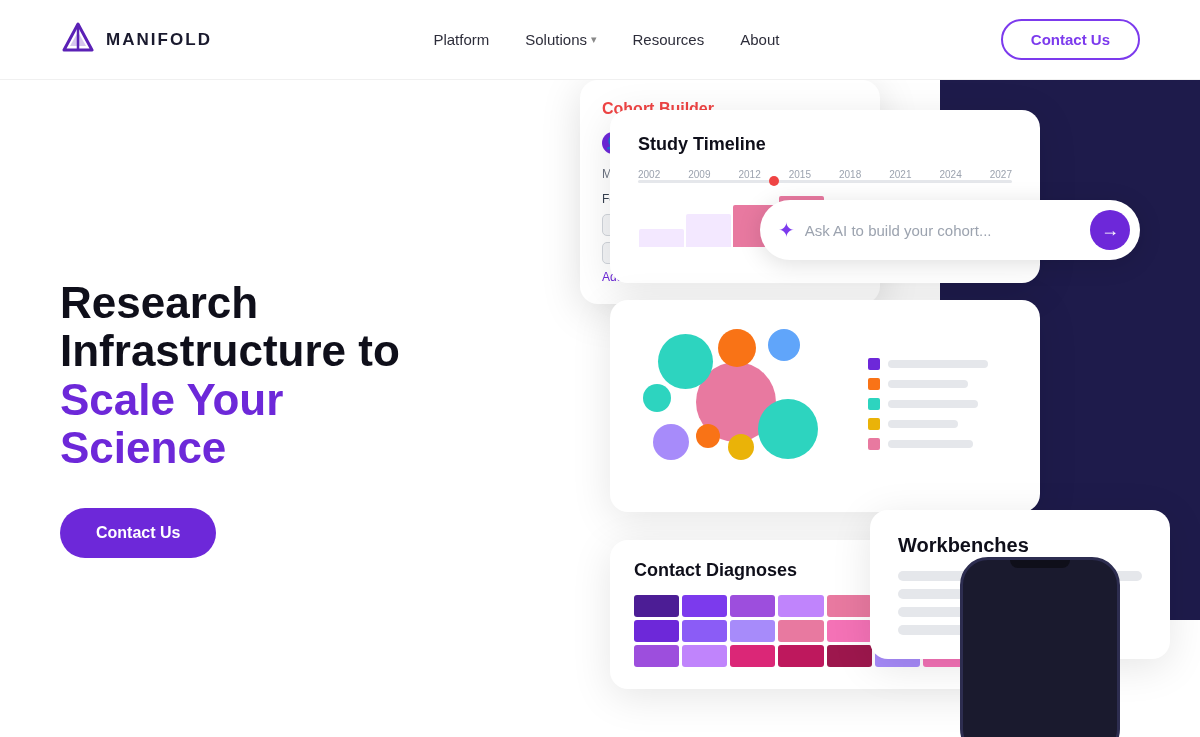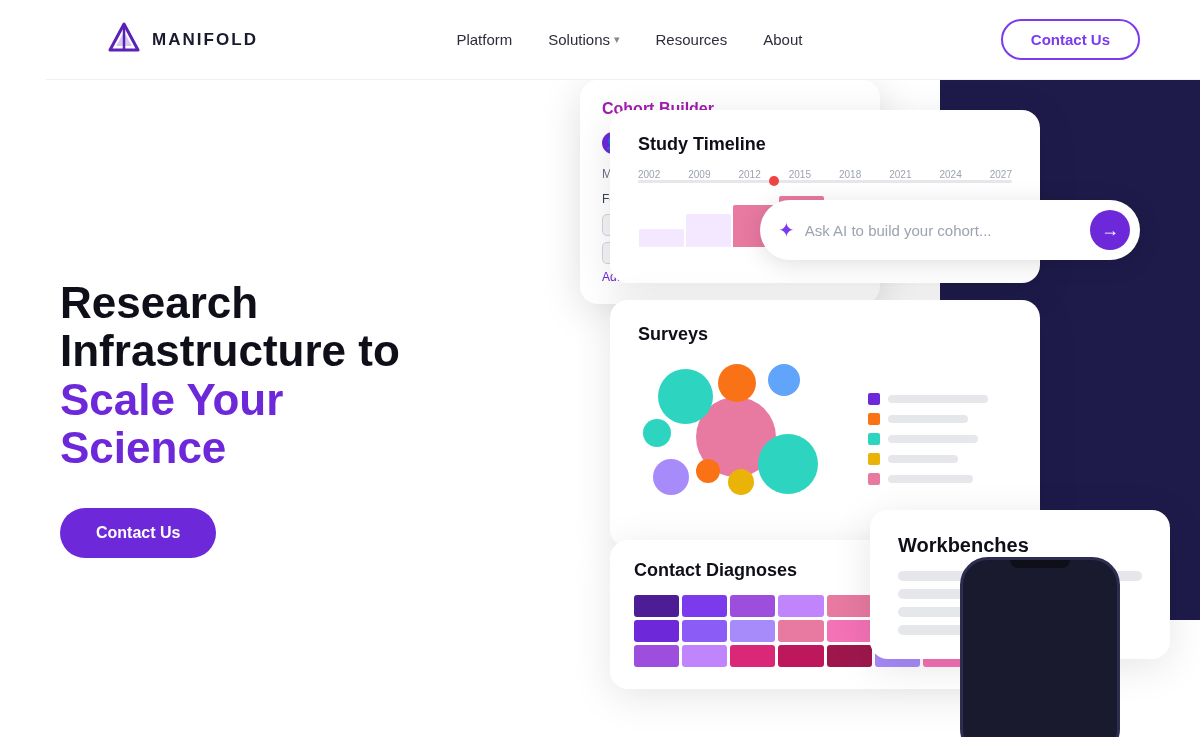--- a/index.html
+++ b/index.html
@@ -2,21 +2,21 @@
 <html><head>
   <meta charset="utf-8">
   <style>
     * { margin: 0; padding: 0; box-sizing: border-box; }
     body { font-family: -apple-system, BlinkMacSystemFont, 'Segoe UI', sans-serif; background: #fff; overflow: hidden; width: 1200px; height: 737px; }
 
     
     nav {
       display: flex; align-items: center; justify-content: space-between;
       padding: 0 60px; height: 80px; background: #fff;
-      border-bottom: 1px solid #f0f0f0; position: relative; z-index: 10; margin-left: 46px;
+      border-bottom: 1px solid #f0f0f0; position: relative; z-index: 10;
     }
     .nav-logo { display: flex; align-items: center; gap: 10px; cursor: pointer; }
     .nav-logo-icon { width: 36px; height: 36px; }
     .nav-logo-text { font-size: 17px; font-weight: 700; letter-spacing: 0.12em; color: #1a1a2e; }
     .nav-links { display: flex; align-items: center; gap: 36px; }
     .nav-link { font-size: 15px; color: #2d2d3a; font-weight: 500; cursor: pointer; text-decoration: none; display: flex; align-items: center; gap: 4px; }
     .chevron-down { font-size: 11px; color: #888; }
     .contact-btn {
       border: 2px solid #7c3aed; color: #7c3aed; background: transparent;
       padding: 10px 28px; border-radius: 50px; font-size: 15px; font-weight: 600;
@@ -96,21 +96,21 @@
     .card-workbenches { top: 430px; left: 290px; width: 300px; padding: 24px 28px; background: #fff; border-radius: 18px; box-shadow: 0 8px 40px rgba(0,0,0,0.10); }
     .wb-title { font-size: 20px; font-weight: 700; color: #0f0f1a; margin-bottom: 14px; }
     .wb-lines { display: flex; flex-direction: column; gap: 8px; }
     .wb-line { height: 10px; background: #e5e7eb; border-radius: 5px; }
 
     
     .card-cohort {
       top: 340px; left: 430px; width: 300px; padding: 20px 22px;
       background: #fff; border-radius: 18px; box-shadow: 0 8px 40px rgba(0,0,0,0.13);
     }
-    .cohort-header { font-size: 16px; font-weight: 700; color: #a21caf; margin-bottom: 14px; }
+    .cohort-header { font-size: 16px; font-weight: 700; color: #ef4444; margin-bottom: 14px; }
     .cohort-demo-row { display: flex; align-items: center; gap: 8px; margin-bottom: 10px; }
     .demo-icon { width: 22px; height: 22px; background: #6d28d9; border-radius: 50%; display: flex; align-items: center; justify-content: center; color: #fff; font-size: 12px; }
     .demo-label { font-size: 13px; font-weight: 600; color: #374151; }
     .match-row { display: flex; align-items: center; gap: 6px; font-size: 12px; color: #6b7280; margin-bottom: 8px; }
     .match-pill { background: #f3f4f6; border: 1px solid #d1d5db; border-radius: 4px; padding: 2px 7px; font-size: 12px; color: #374151; }
     .cohort-text { font-size: 12px; color: #374151; margin-bottom: 8px; }
     .cohort-field-row { display: flex; align-items: center; gap: 6px; margin-bottom: 6px; }
     .cohort-select { background: #f3f4f6; border: 1px solid #d1d5db; border-radius: 5px; padding: 3px 8px; font-size: 12px; color: #374151; }
     .cohort-add { color: #6d28d9; font-size: 12px; cursor: pointer; }
 
@@ -195,21 +195,20 @@
 
     <div class="ai-input-row">
       <span class="ai-star">✦</span>
       <span class="ai-placeholder">Ask AI to build your cohort...</span>
       <div class="ai-btn">
         <span class="ai-arrow">→</span>
       </div>
     </div>
 
     <div class="card card-surveys">
-      <div class="card-title">Surveys</div>
       <div class="bubbles-area">
 
         <div class="bubble-chart">
 
           <div class="bubble" style="width:80px;height:80px;background:#e879a0;top:38px;left:58px;"></div>
 
           <div class="bubble" style="width:55px;height:55px;background:#2dd4bf;top:10px;left:20px;"></div>
 
           <div class="bubble" style="width:38px;height:38px;background:#f97316;top:5px;left:80px;"></div>
 

